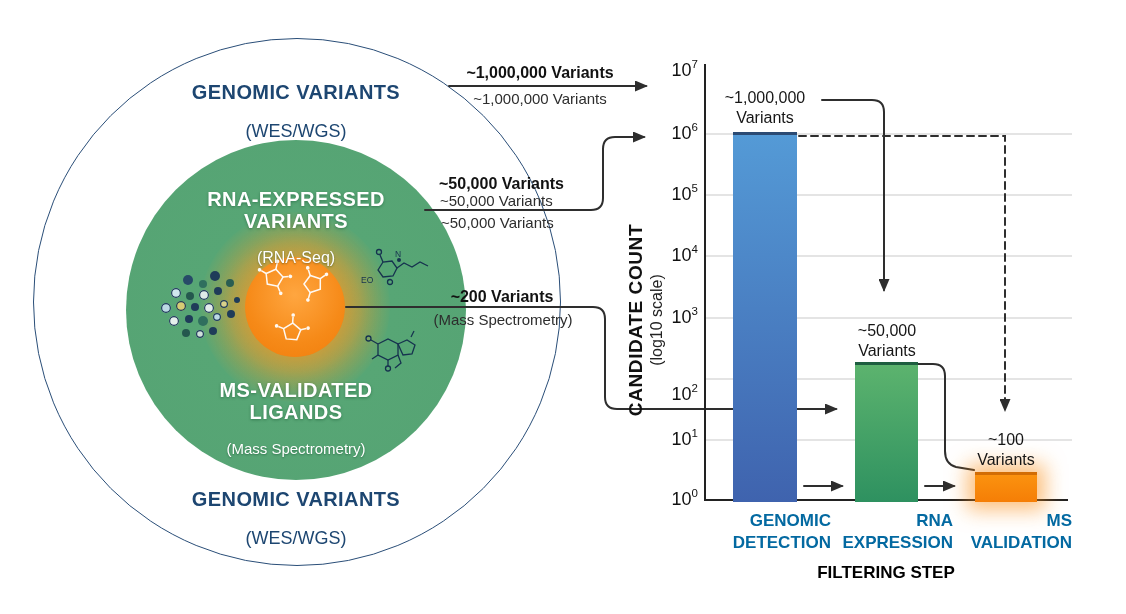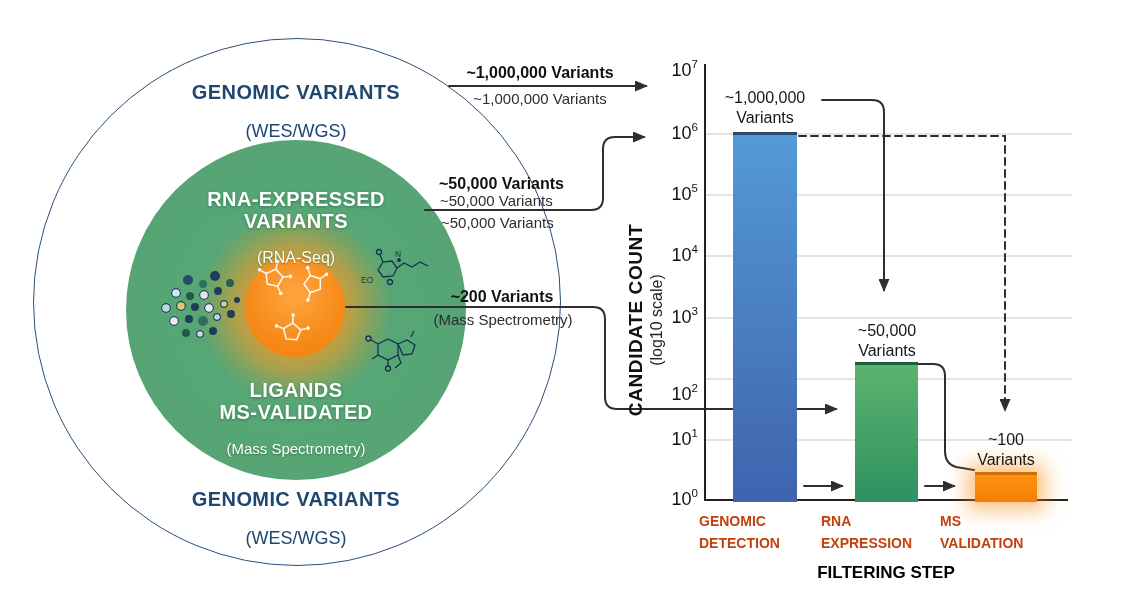--- a/index.html
+++ b/index.html
@@ -35,21 +35,21 @@
 
   
   .gridline{height:1.6px;background:#e4e4e4;left:706px;width:366px;z-index:1;}
   .axis-y{left:704px;top:64px;width:2.4px;height:436px;background:#222;z-index:4;}
   .axis-x{left:704px;top:499px;width:364px;height:2.4px;background:#222;z-index:4;}
   .ytick{left:638px;width:60px;text-align:right;font-size:18px;color:#111;z-index:5;}
   .ytick sup{font-size:11.5px;position:relative;top:-1px;}
   .bar{position:absolute;z-index:4;}
   .bar-orange{box-shadow:0 0 20px 8px rgba(249,140,20,.55);}
   .bar-label{width:124px;text-align:center;font-size:16px;line-height:20px;color:#161616;z-index:6;}
-  .cat-label{width:132px;text-align:left;font-size:14px;line-height:22px;font-weight:bold;color:#c2410c;z-index:6;}
+  .cat-label{width:132px;text-align:right;font-size:17px;line-height:22px;font-weight:bold;color:#0369a1;z-index:6;}
   .xlabel{left:786px;top:563px;width:200px;text-align:center;font-size:17px;font-weight:bold;color:#000000;z-index:6;}
   .ylabel-wrap{left:496px;top:297px;width:304px;height:46px;transform:rotate(-90deg);
     text-align:center;z-index:6;}
   .ylabel-wrap .t{font-size:19px;font-weight:bold;letter-spacing:.6px;color:#111;}
   .ylabel-wrap .s{font-size:16px;color:#222;margin-top:1px;}
 
   svg.overlay{position:absolute;left:0;top:0;z-index:3;pointer-events:none;}
 </style>
 </head>
 <body>
@@ -86,22 +86,22 @@
 <div class="abs navy-label ctr" style="left:126px;top:81px;width:340px;">
   <div class="t">GENOMIC VARIANTS</div>
   <div class="s">(WES/WGS)</div>
 </div>
 <div class="abs white-label ctr" style="left:146px;top:188px;width:300px;">
   <div class="t">RNA-EXPRESSED</div>
   <div class="t">VARIANTS</div>
   <div class="s">(RNA-Seq)</div>
 </div>
 <div class="abs white-label ctr" style="left:146px;top:379px;width:300px;">
+  <div class="t">MS-VALIDATED</div>
   <div class="t">LIGANDS</div>
-  <div class="t">MS-VALIDATED</div>
   <div class="s" style="font-size:15px;">(Mass Spectrometry)</div>
 </div>
 <div class="abs navy-label ctr" style="left:126px;top:488px;width:340px;">
   <div class="t">GENOMIC VARIANTS</div>
   <div class="s">(WES/WGS)</div>
 </div>
 
 <svg class="overlay" width="1126" height="614" viewBox="0 0 1126 614">
   <defs>
     <marker id="ah" markerUnits="userSpaceOnUse" markerWidth="13" markerHeight="11" refX="11" refY="5.5" orient="auto">

